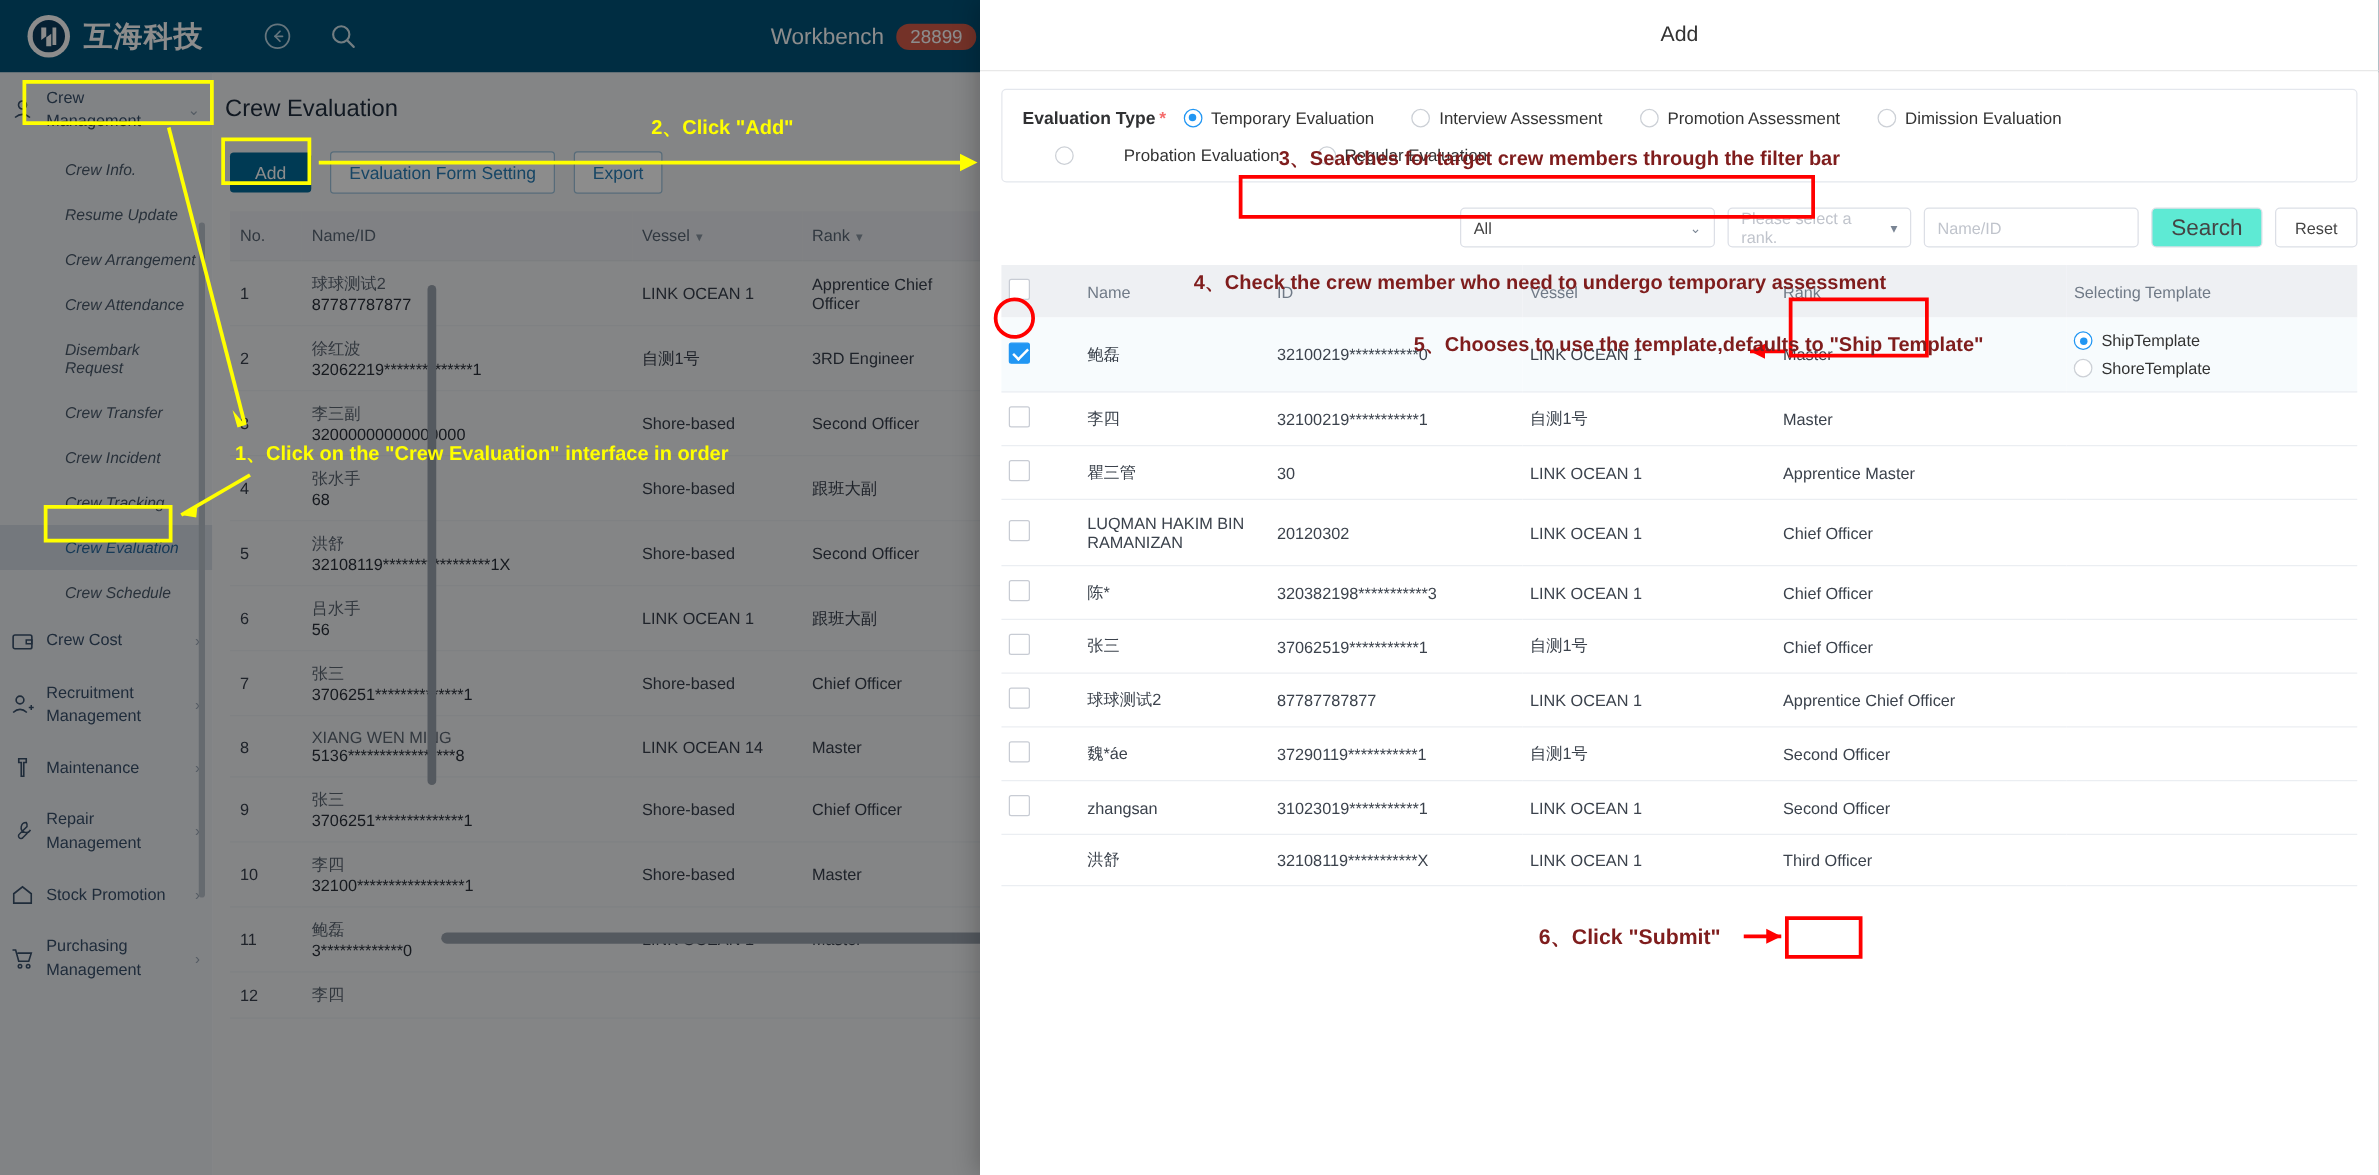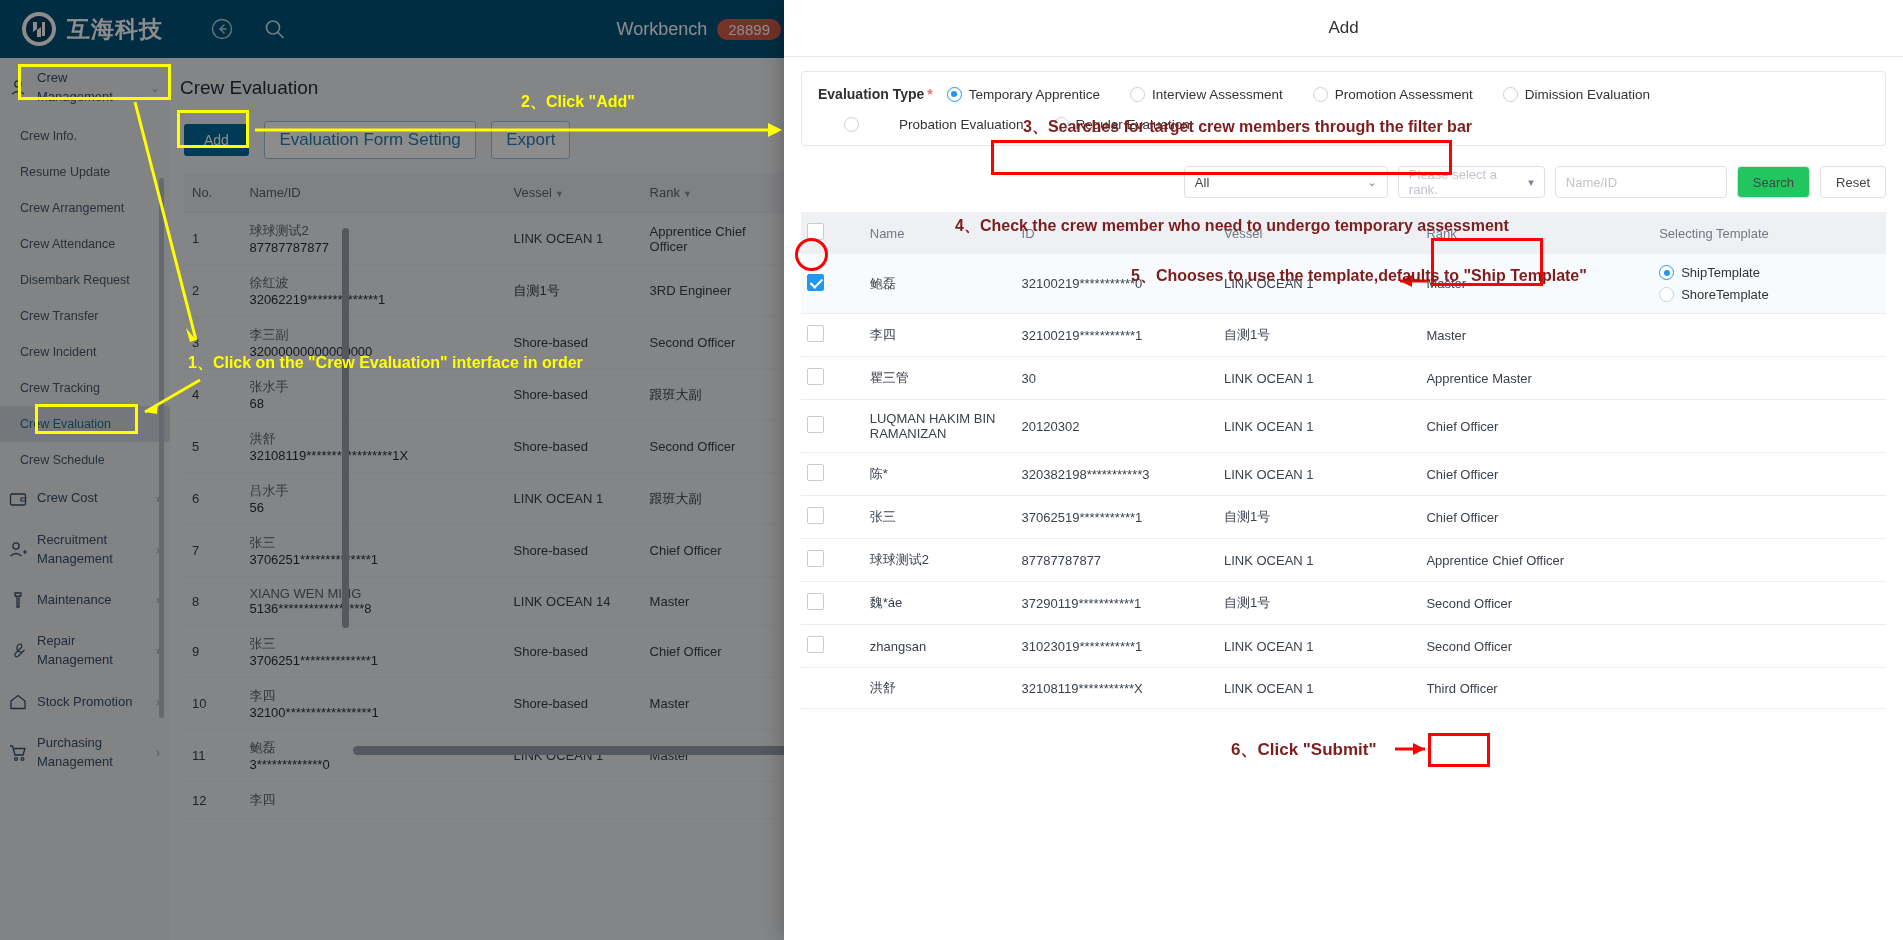--- a/index.html
+++ b/index.html
@@ -48,42 +48,42 @@
     background: #eceff3; overflow: hidden;
   }
   .side-group {
     display: flex; align-items: center; gap: 9px; padding: 11px 10px 11px 8px;
     font-size: 13px; color: #39506b;
   }
   .side-group .gicon { width: 20px; height: 20px; flex: 0 0 auto; color: #39506b; }
   .side-group .glabel { flex: 1 1 auto; line-height: 1.45; }
   .side-group .chev { color: #9aa7b5; font-size: 12px; }
   .side-sub {
-    font-size: 12.5px; color: #4a5a6b; padding: 11px 10px 11px 20px;
+    font-size: 12.5px; color: #4a5a6b; padding: 11px 10px 11px 52px; font-style: italic;
   }
   .side-sub.active { background: #d4dbe4; color: #2a6a9e; }
   .side-scrollbar {
     position: absolute; left: 159px; top: 120px; width: 5px; height: 540px;
     background: #b9c1ca; border-radius: 3px;
   }
 
   
   .content {
     position: absolute; left: 170px; top: 58px; width: 1733px; height: 882px;
     background: #f0f2f5;
   }
   .page-title { font-size: 19px; color: #1f2d3d; padding: 19px 0 0 10px; }
   .toolbar-wrap { position: relative; margin: 22px 0 0 14px; }
   .btn-add {
     display: inline-block; background: #006a99; color: #fff; border: none;
     font-size: 14px; padding: 8px 20px; border-radius: 3px; cursor: pointer;
   }
   .btn-out {
     display: inline-block; background: #fff; color: #2a7fb8;
-    border: 1px solid #9ec4dd; font-size: 17px; padding: 8px 14px;
+    border: 1px solid #9ec4dd; font-size: 14px; padding: 8px 14px;
     border-radius: 3px; margin-left: 11px; cursor: pointer;
   }
 
   table.bg-table { border-collapse: collapse; width: 1100px; margin: 14px 0 0 14px; }
   table.bg-table th {
     background: #e9ecf0; color: #5a6675; font-size: 13px; font-weight: normal;
     text-align: left; padding: 12px 8px; border-bottom: 1px solid #e2e6ea;
     white-space: nowrap;
   }
   table.bg-table td {
@@ -161,22 +161,22 @@
   .sel.ph { color: #c0c4cc; }
   .sel-all { width: 204px; }
   .sel-rank { width: 147px; }
   .inp-name {
     width: 172px; height: 32px; border: 1px solid #dcdfe6; border-radius: 4px;
     padding: 0 10px; font-size: 13px; color: #333; background: #fff;
     outline: none;
   }
   .inp-name::placeholder { color: #c0c4cc; }
   .btn-search {
-    height: 32px; padding: 0 15px; background: #22c55e; border: 1px solid #dcdfe6;
-    border-radius: 4px; font-size: 13px; color: #444; cursor: pointer;
+    height: 32px; padding: 0 15px; background: #5eead4; border: 1px solid #dcdfe6;
+    border-radius: 4px; font-size: 18px; color: #444; cursor: pointer;
   }
   .btn-reset {
     height: 32px; padding: 0 15px; background: #fff; border: 1px solid #dcdfe6;
     border-radius: 4px; font-size: 13px; color: #444; cursor: pointer;
   }
 
   
   .crew-wrap { margin-top: 14px; height: 505px; overflow: hidden; position: relative; }
   table.crew { width: 100%; border-collapse: collapse; table-layout: fixed; }
   table.crew th {
@@ -517,21 +517,21 @@
 
     <div class="modal-body">
 
       <div class="eval-type-card">
         <div class="row-radios">
           <span class="lbl-eval">
             <span>Evaluation Type</span><span class="req">*</span>
           </span>
           <label class="radio on">
             <span class="dot"></span>
-            <span>Temporary Apprentice</span>
+            <span>Temporary Evaluation</span>
           </label>
           <label class="radio">
             <span class="dot"></span>
             <span>Interview Assessment</span>
           </label>
           <label class="radio">
             <span class="dot"></span>
             <span>Promotion Assessment</span>
           </label>
           <label class="radio">

